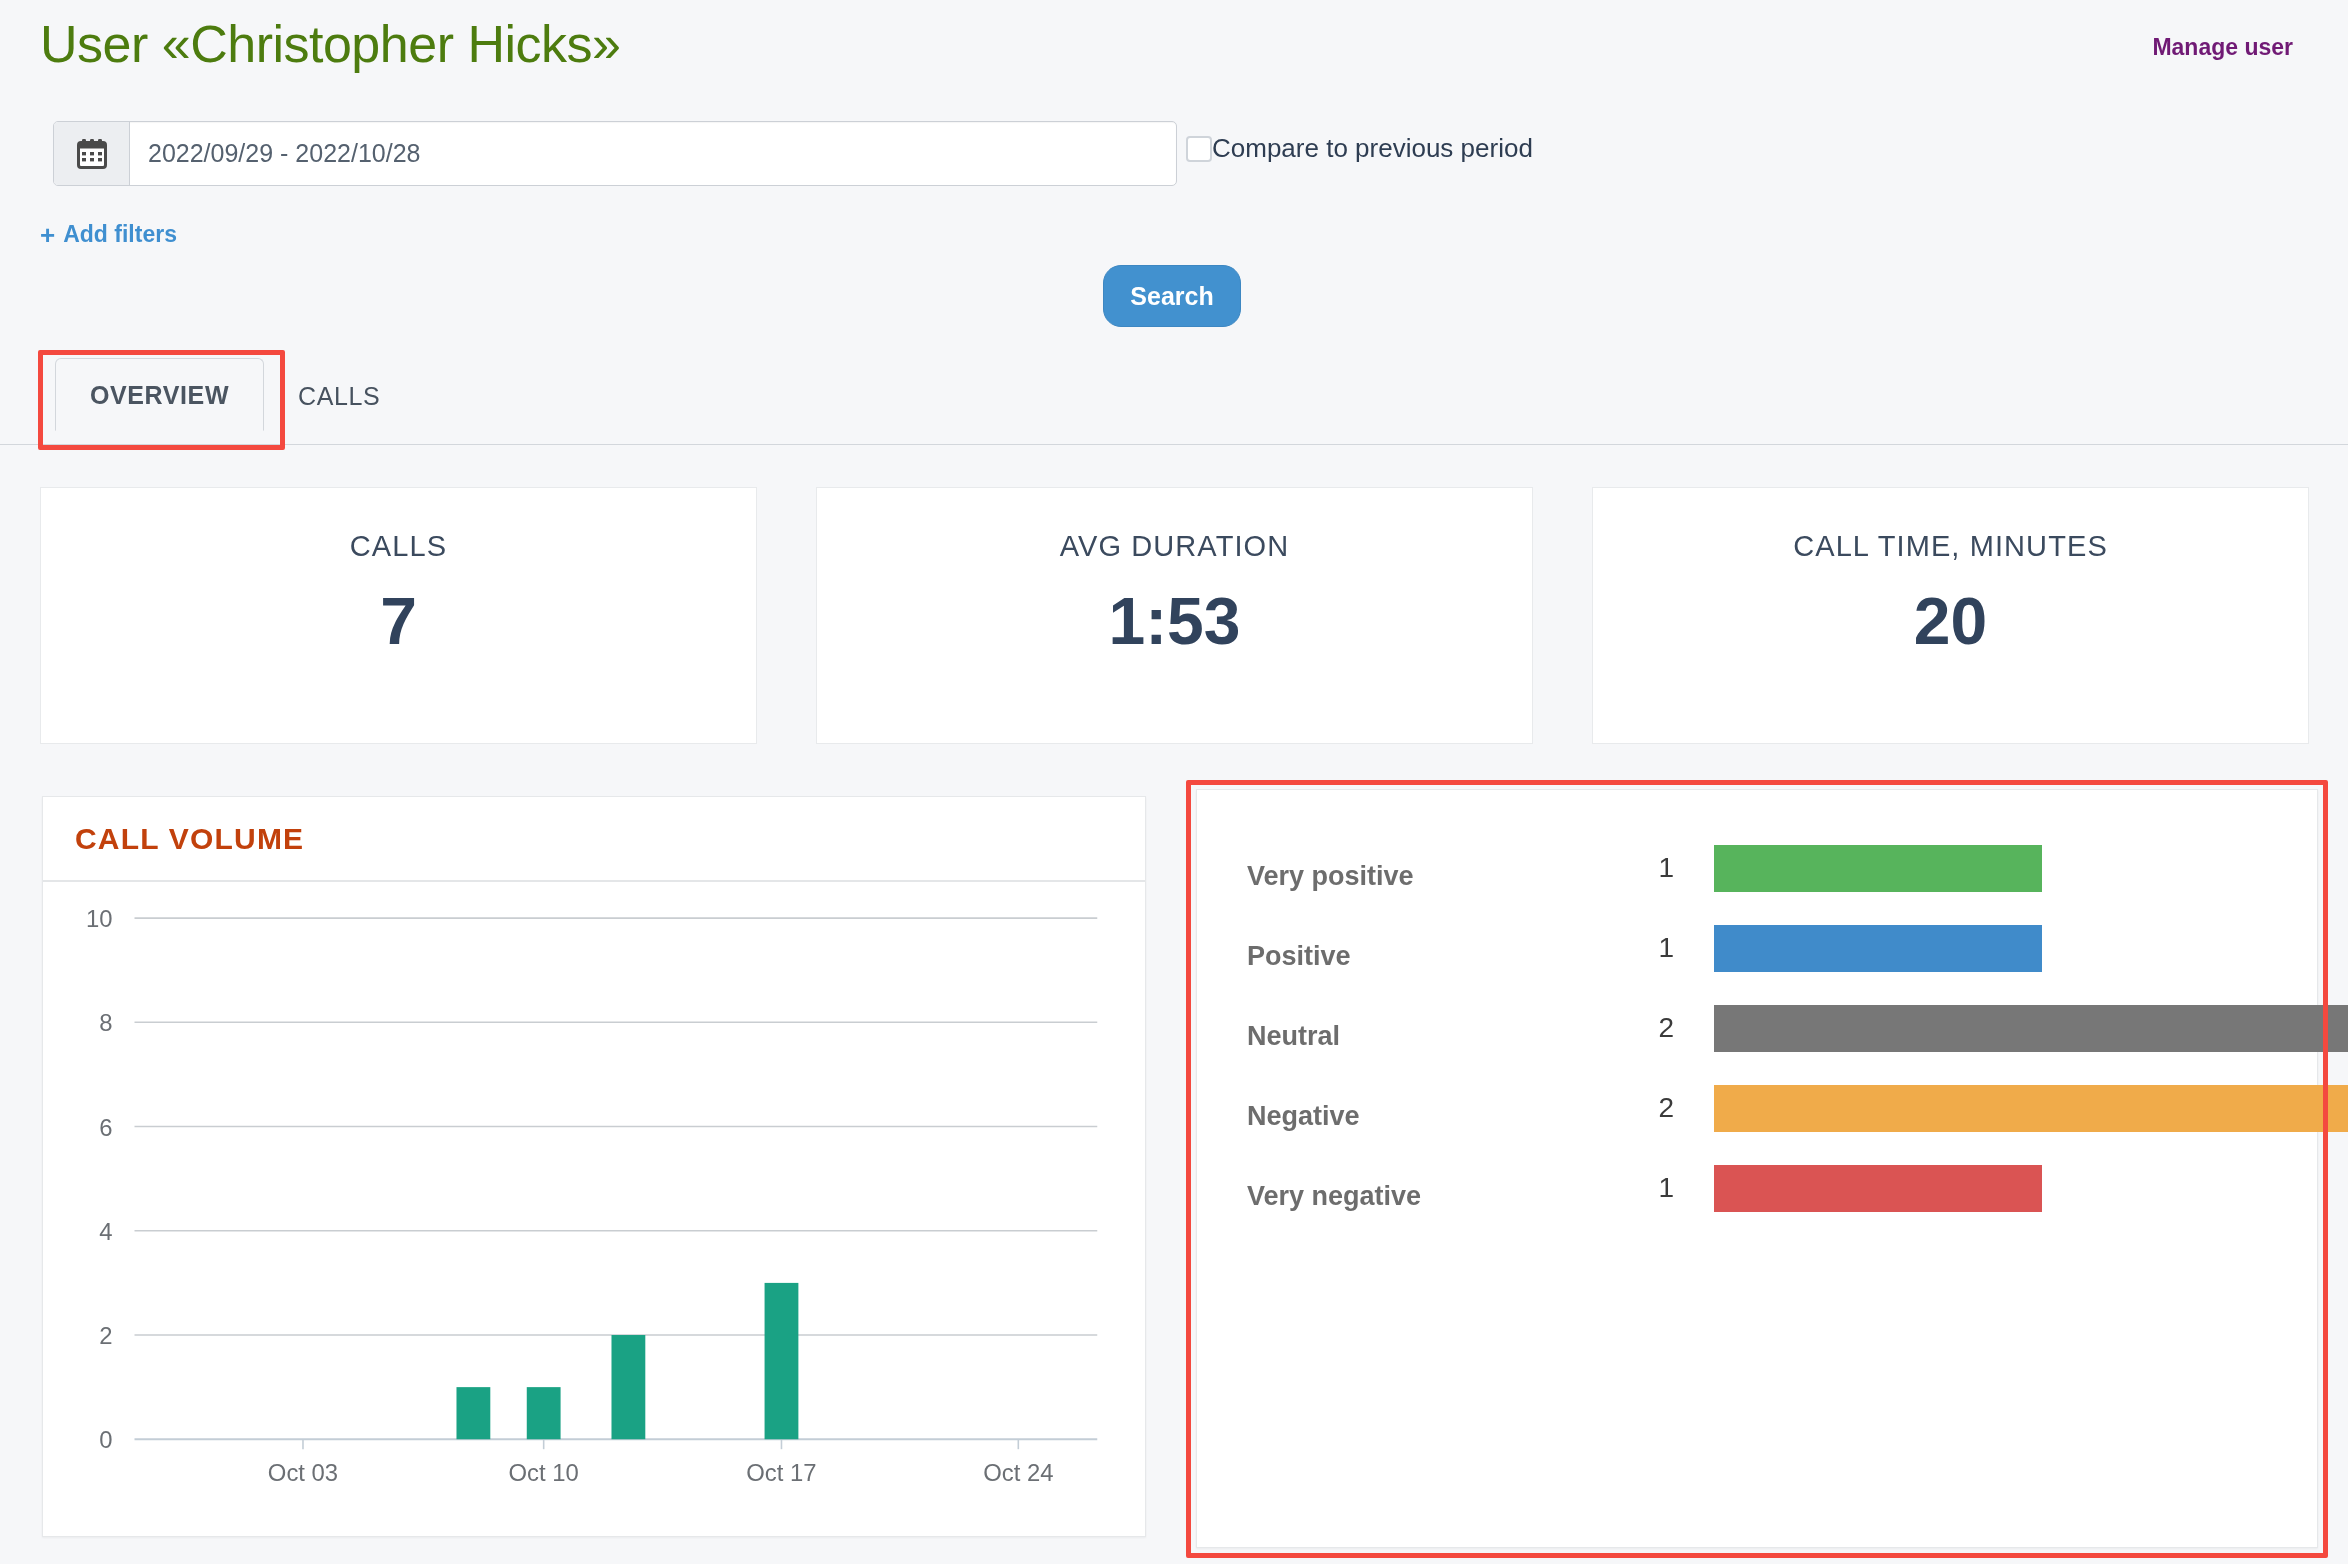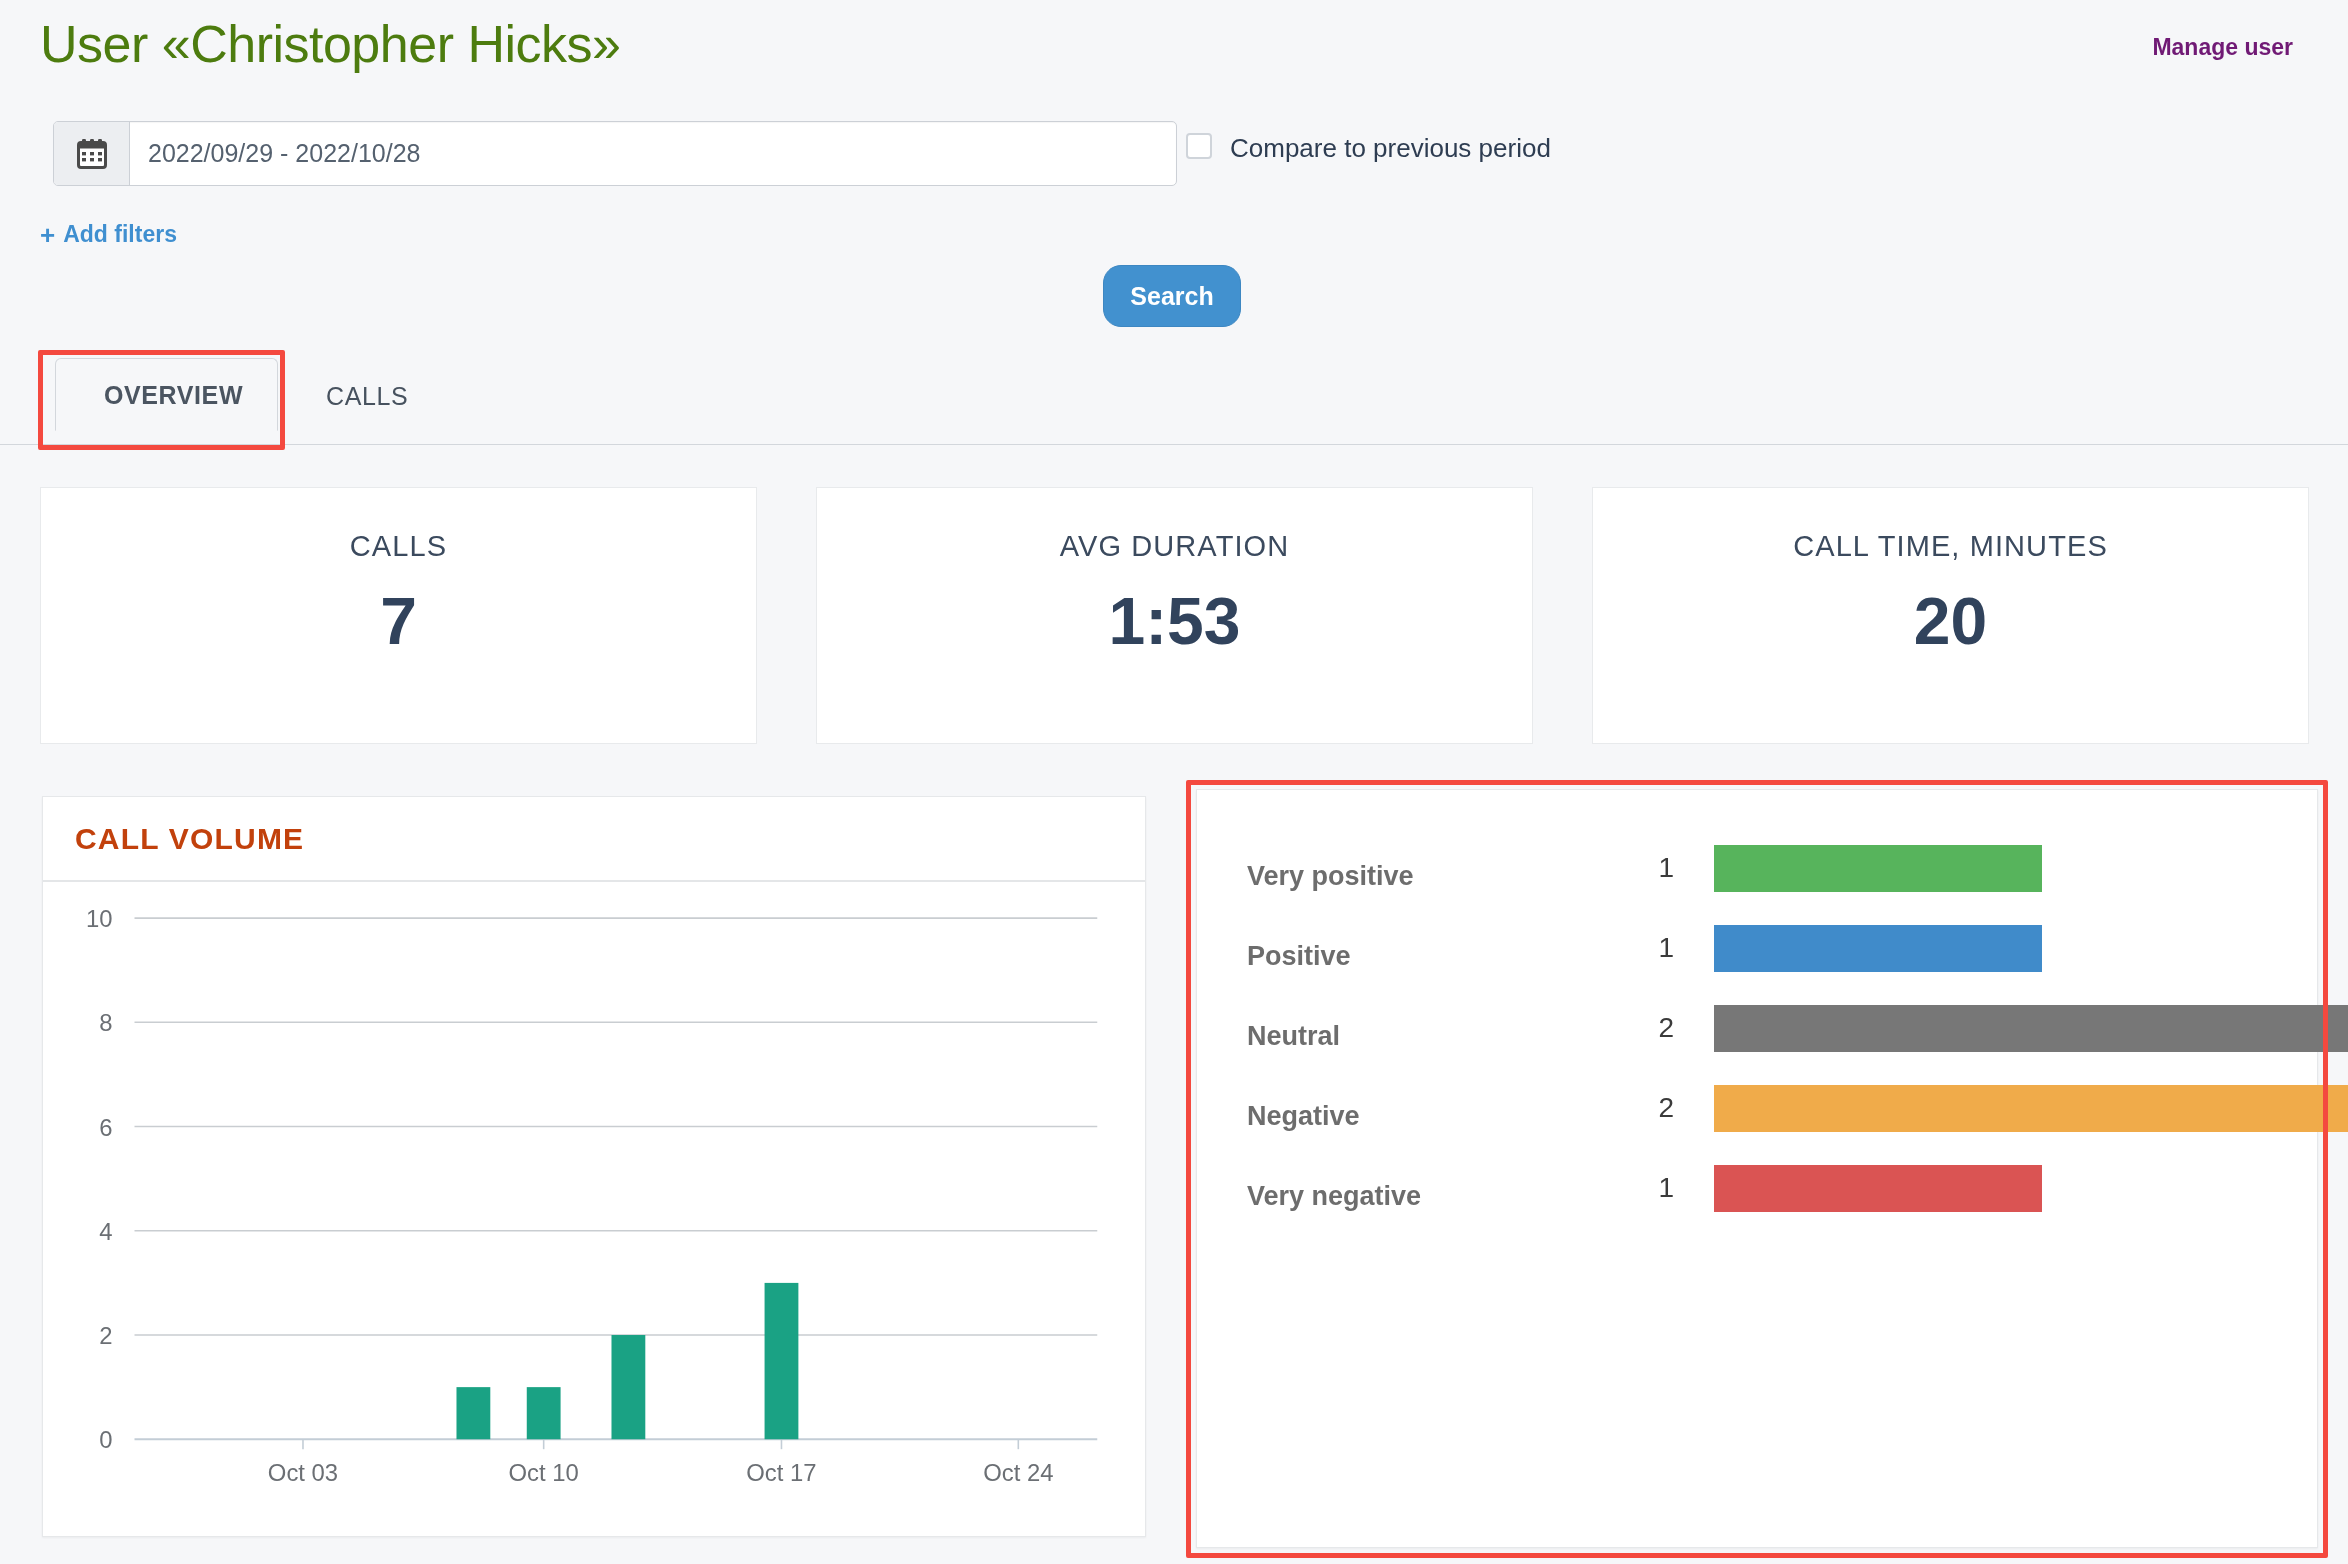--- a/index.html
+++ b/index.html
@@ -44,21 +44,21 @@
   }
   .daterange-input{
     flex:1 1 auto; border:0; outline:0; background:transparent;
     font-family:"Liberation Sans", sans-serif;
     font-size:25px; color:#55616f; padding:0 18px;
   }
   .cal-icon svg{ display:block; }
 
   .compare-wrap{
     position:absolute; left:1186px; top:133px;
-    display:flex; gap:18px;
+    display:flex; align-items:center; 
     cursor:pointer;
   }
   .compare-box{
     width:26px; height:26px; border:2px solid #cfd4da;
     border-radius:4px; background:#fff; flex:0 0 26px;
   }
   .compare-label{ font-size:26px; color:#2e3d52; white-space:nowrap; }
 
   .add-filters{
     position:absolute; left:40px; top:221px;
@@ -81,21 +81,21 @@
   .tabs-row{
     position:absolute; left:0; top:443px; width:2348px; height:2px;
     border-bottom:1px solid #d3d7dc;
   }
   .tabs{
     position:absolute; left:55px; top:358px;
     display:flex; align-items:flex-end; gap:0;
   }
   .tab{
     font-size:25px; letter-spacing:0.6px;
-    padding:22px 34px 20px 48px;
+    padding:22px 34px 20px 34px;
     cursor:pointer; white-space:nowrap; color:#47525f;
     position:relative; z-index:2;
   }
   .tab.active{
     background:#f6f7f9;
     border:1px solid #d3d7dc; border-bottom-color:#f6f7f9;
     border-radius:6px 6px 0 0;
     font-weight:700; color:#4b5561;
   }
   .tab-highlight{

